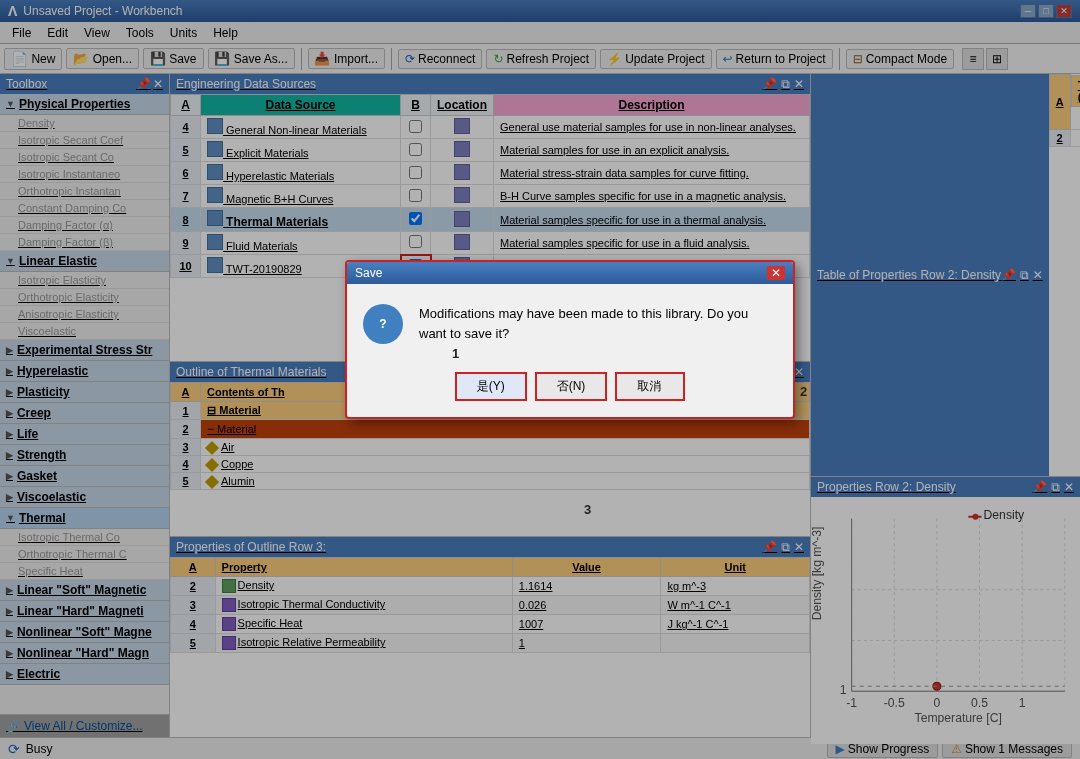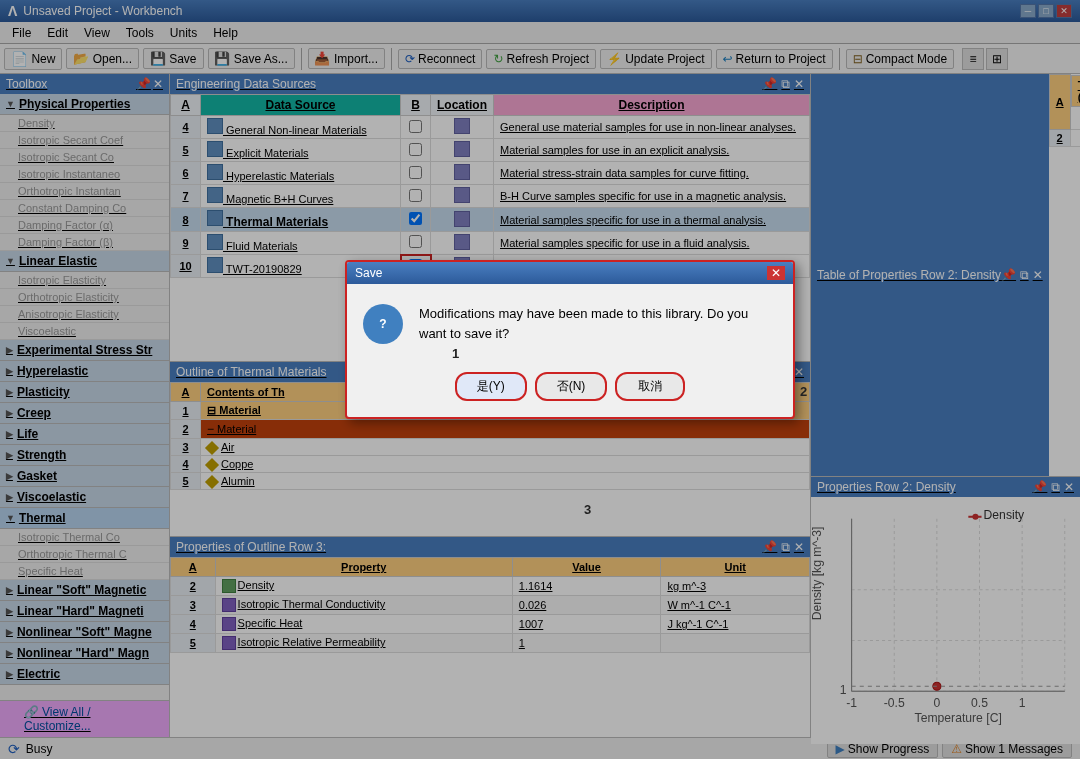--- a/index.html
+++ b/index.html
@@ -23,21 +23,21 @@
     
     #main-layout { display: flex; height: calc(759px - 22px - 22px - 30px - 22px); text-decoration: underline; }
 
     
     #toolbox { width: 170px; background: #f0f0f0; border-right: 1px solid #bbb; display: flex; flex-direction: column; overflow: hidden; }
     #toolbox-header { background: #4a7fc1; color: white; padding: 3px 6px; display: flex; justify-content: space-between; font-size: 11px; }
     #toolbox-content { overflow-y: auto; flex: 1; }
     .toolbox-section-header { background: #c8d8e8; padding: 3px 6px; font-weight: bold; font-size: 11px; display: flex; align-items: center; gap: 4px; cursor: pointer; border-bottom: 1px solid #bbb; }
     .toolbox-item { padding: 2px 6px 2px 18px; font-size: 11px; cursor: pointer; border-bottom: 1px solid #ddd; color: #333; }
     .toolbox-item.dimmed { color: #999; }
-    .toolbox-footer { padding: 4px 24px; border-top: 1px solid #bbb; background: #f0abfc; cursor: pointer; color: #0050a0; font-size: 11px; }
+    .toolbox-footer { padding: 4px 6px; border-top: 1px solid #bbb; background: #a3a3a3; cursor: pointer; color: #0050a0; font-size: 11px; }
 
     
     #center-area { flex: 1; display: flex; flex-direction: column; overflow: hidden; }
 
     
     #eds-panel { flex: 1; border-bottom: 1px solid #bbb; display: flex; flex-direction: column; min-height: 200px; max-height: 380px; }
     #eds-header { background: #4a7fc1; color: white; padding: 3px 6px; display: flex; justify-content: space-between; align-items: center; font-size: 11px; }
     #eds-header-controls { display: flex; gap: 4px; align-items: center; }
     #eds-table-container { flex: 1; overflow: auto; background: white; }
     table.data-table { width: 100%; border-collapse: collapse; }
@@ -91,21 +91,21 @@
     .status-btn { display: flex; align-items: center; gap: 3px; padding: 1px 8px; background: #e0e0e0; border: 1px solid #bbb; border-radius: 2px; cursor: pointer; font-size: 11px; }
 
     
     #modal-overlay { position: absolute; top: 0; left: 0; width: 100%; height: 100%; background: rgba(0,0,0,0.3); z-index: 100; display: flex; align-items: center; justify-content: center; }
     #save-dialog { background: #f0f0f0; border: 2px solid #cc2222; border-radius: 4px; width: 450px; padding: 0; box-shadow: 4px 4px 12px rgba(0,0,0,0.4); position: relative; }
     #save-dialog-title { background: linear-gradient(to bottom, #4a7fc1, #2c5a9a); color: white; padding: 4px 8px; font-size: 12px; display: flex; justify-content: space-between; align-items: center; border-radius: 2px 2px 0 0; }
     #save-dialog-body { padding: 20px 16px; display: flex; gap: 16px; align-items: flex-start; }
     #save-dialog-icon { width: 40px; height: 40px; border-radius: 50%; background: #4080c0; display: flex; align-items: center; justify-content: center; color: white; font-size: 22px; font-weight: bold; flex-shrink: 0; }
     #save-dialog-text { flex: 1; font-size: 13px; line-height: 1.5; }
     #save-dialog-buttons { display: flex; gap: 8px; justify-content: center; padding: 8px 16px 16px; }
-    .dlg-btn { padding: 4px 20px; background: #e8e8e8; border: 2px solid #cc2222; border-radius: 12px; cursor: pointer; font-size: 12px; min-width: 70px; text-align: center; }
+    .dlg-btn { padding: 4px 20px; background: #e8e8e8; border: 2px solid #cc2222; border-radius: 0; cursor: pointer; font-size: 12px; min-width: 70px; }
     .dlg-btn.default { background: #e0e8f8; border: 2px solid #cc2222; }
 
     
     .annotation { position: absolute; color: #222; font-size: 13px; font-weight: bold; z-index: 200; }
 
     
     ::-webkit-scrollbar { width: 8px; height: 8px; }
     ::-webkit-scrollbar-track { background: #f0f0f0; }
     ::-webkit-scrollbar-thumb { background: #bbb; border-radius: 2px; }
     .expand-icon { font-size: 9px; color: #555; }
@@ -441,21 +441,21 @@
         <table class="prop-table">
           <colgroup>
             <col style="width:30px">
             <col style="width:200px">
             <col style="width:100px">
             <col style="width:100px">
           </colgroup>
           <thead>
             <tr>
               <th>A</th>
-              <th style="text-align:center;">Property</th>
+              <th style="text-align:left;">Property</th>
               <th>Value</th>
               <th>Unit</th>
             </tr>
           </thead>
           <tbody>
             <tr>
               <td style="text-align:center;background:#e8eef4;font-weight:bold;">2</td>
               <td>
                 <span class="prop-icon"></span>Density
               </td>

